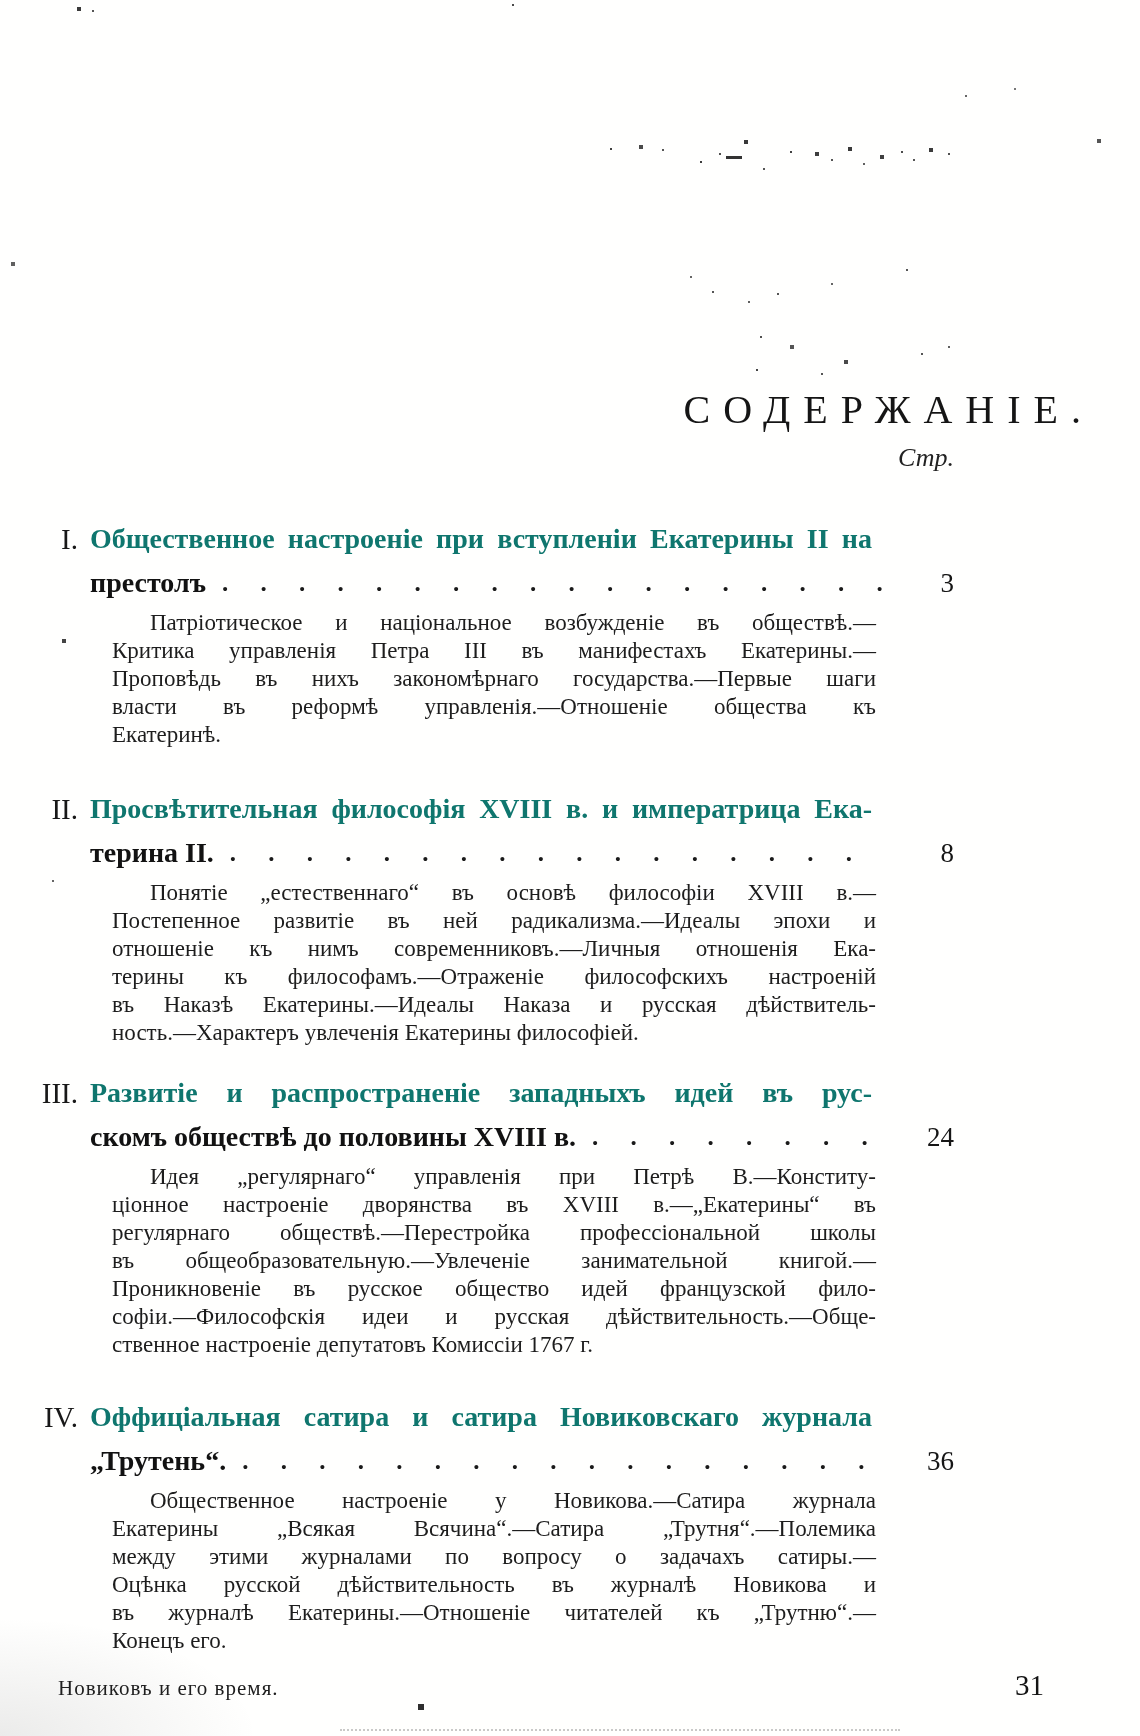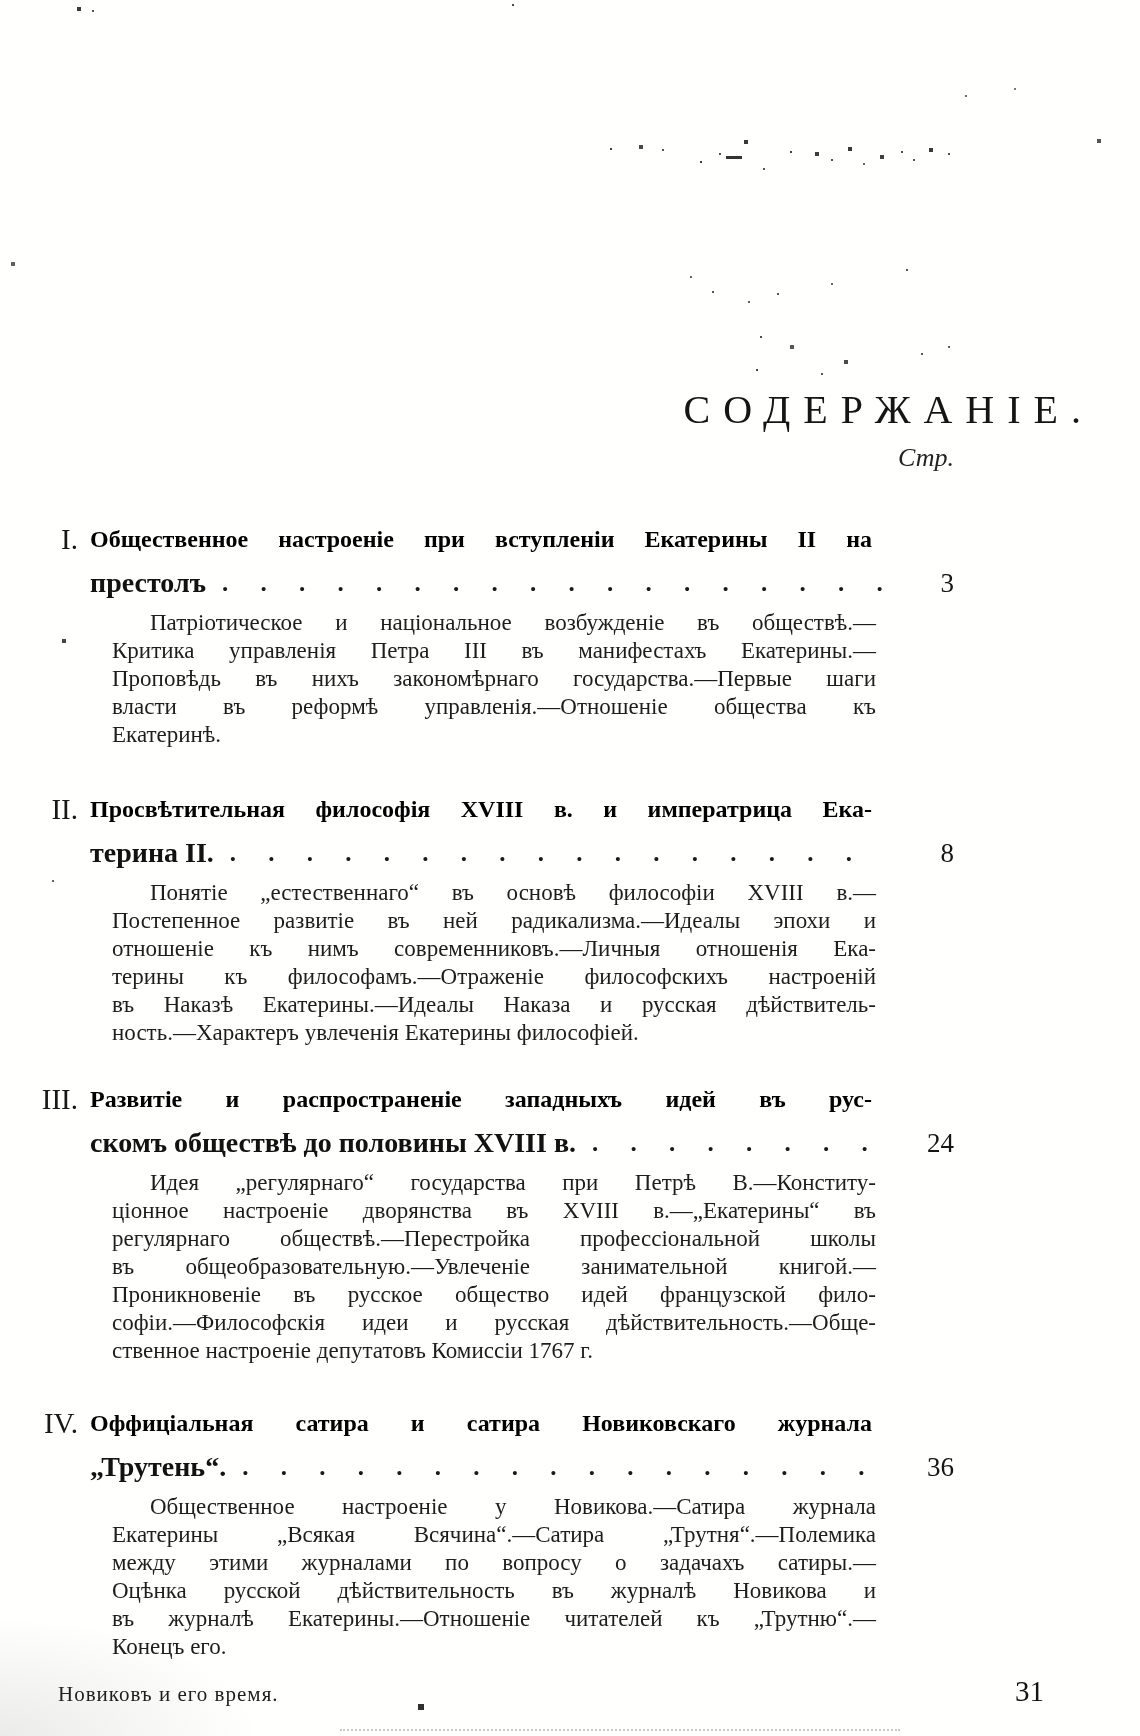--- a/index.html
+++ b/index.html
@@ -34,36 +34,36 @@
     margin-top: 9px;
     text-align: right; padding-right: 186px;
     font-style: italic; font-size: 26px; line-height: 30px;
     color: #222;
     padding-left: 46px;
   }
   .toc { margin: 0; }
   .entry { margin: 0; }
   .entry:nth-child(1) { margin-top: 44px; }
   .entry:nth-child(2) { margin-top: 38px; }
-  .entry:nth-child(3) { margin-top: 30px; }
+  .entry:nth-child(3) { margin-top: 24px; }
   .entry:nth-child(4) { margin-top: 36px; }
   .head { display: flex; align-items: flex-start; }
   .numeral {
     flex: 0 0 78px; width: 78px;
     text-align: right;
     font-size: 29px; font-weight: 400; line-height: 44px;
     color: #181818;
   }
   .head-body { flex: 0 0 auto; width: 864px; margin-left: 12px; }
   .hl1 {
     width: 782px;
-    font-size: 24px; font-weight: 700; line-height: 44px;
+    font-size: 28px; font-weight: 700; line-height: 44px;
     text-align: justify; text-align-last: justify;
     white-space: normal;
-    color: #000000;
+    color: #0f766e;
   }
   .hl2 { display: flex; align-items: flex-start; width: 864px; line-height: 44px; }
   .hl2-text {
     white-space: nowrap;
     font-size: 28px; font-weight: 700;
     color: #121212;
   }
   .leader {
     flex: 1 1 auto; overflow: hidden; white-space: nowrap;
     margin-left: 16px; margin-right: 20px;
@@ -188,21 +188,21 @@
       <div class="head-body">
         <div class="hl1">Развитіе и распространеніе западныхъ идей въ рус-</div>
         <div class="hl2">
           <span class="hl2-text">скомъ обществѣ до половины XVIII в.</span>
           <span class="leader">. . . . . . . . . . . . . . . . . . . . . . . . . . . . . .</span>
           <span class="pagenum">24</span>
         </div>
       </div>
     </div>
     <div class="summary">
-          <div class="sum-line first">Идея „регулярнаго“ государства при Петрѣ В.—Конститу-</div>
+          <div class="sum-line first">Идея „регулярнаго“ управленія при Петрѣ В.—Конститу-</div>
           <div class="sum-line">ціонное настроеніе дворянства въ XVIII в.—„Екатерины“ въ</div>
           <div class="sum-line">регулярнаго обществѣ.—Перестройка профессіональной школы</div>
           <div class="sum-line">въ общеобразовательную.—Увлеченіе занимательной книгой.—</div>
           <div class="sum-line">Проникновеніе въ русское общество идей французской фило-</div>
           <div class="sum-line">софіи.—Философскія идеи и русская дѣйствительность.—Обще-</div>
           <div class="sum-line last">ственное настроеніе депутатовъ Комиссіи 1767 г.</div>
         </div>
   </div>
 
   <div class="entry">

